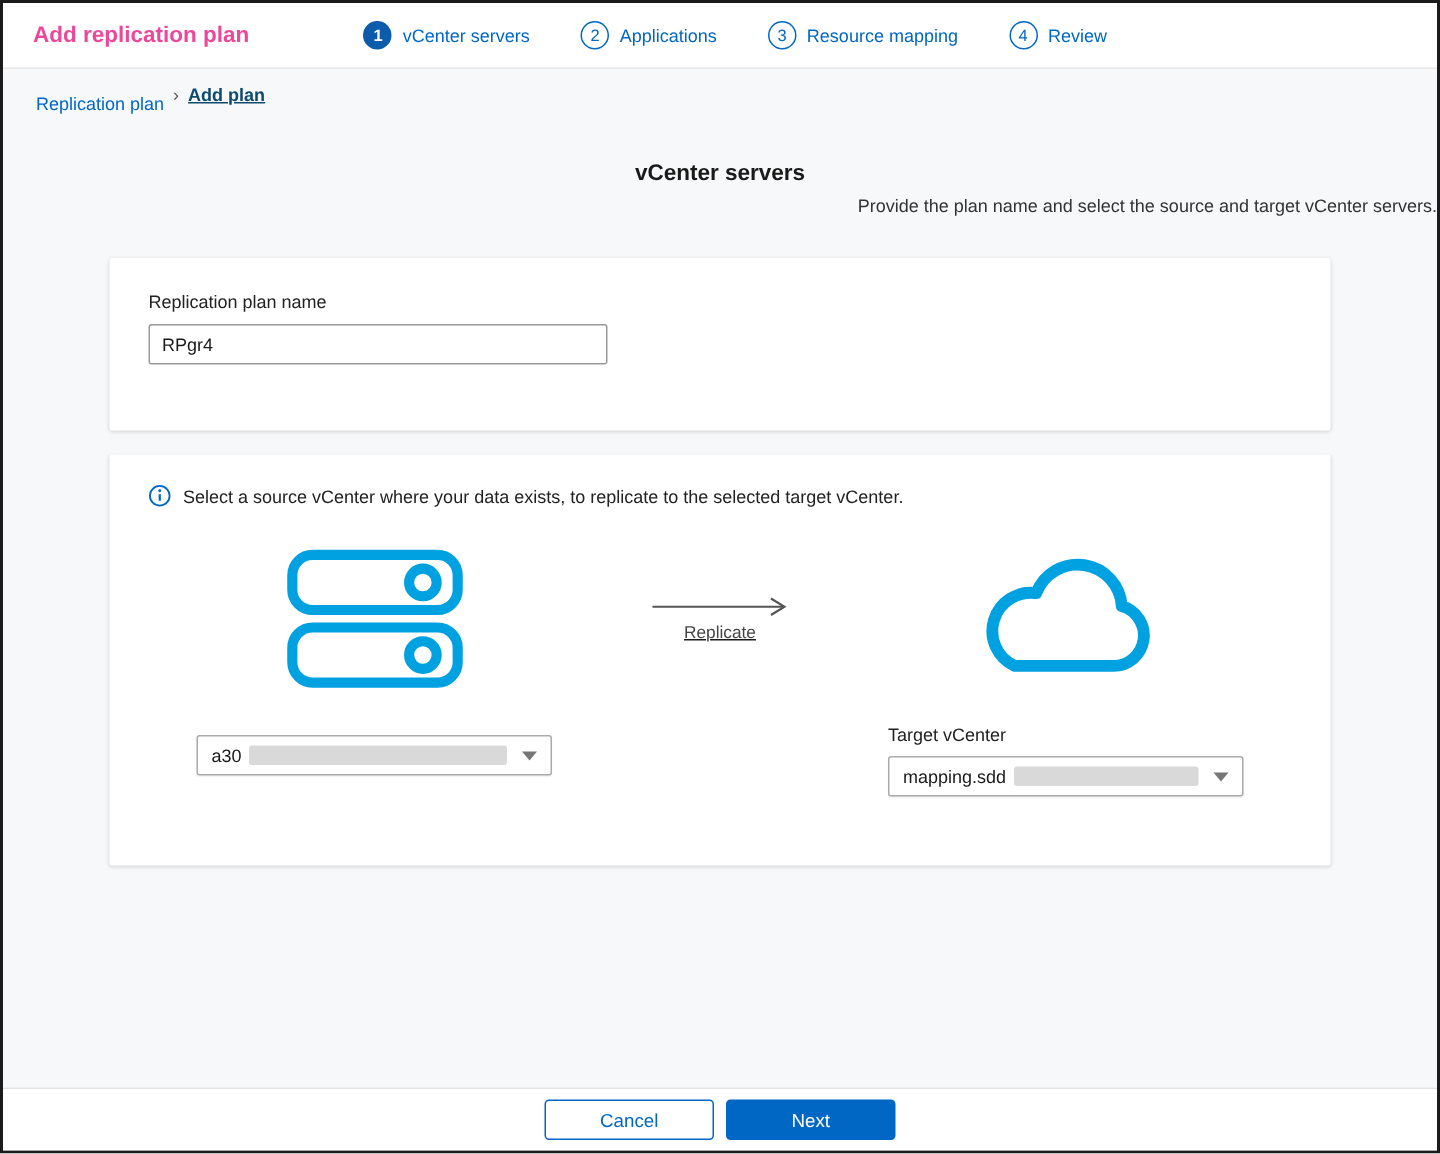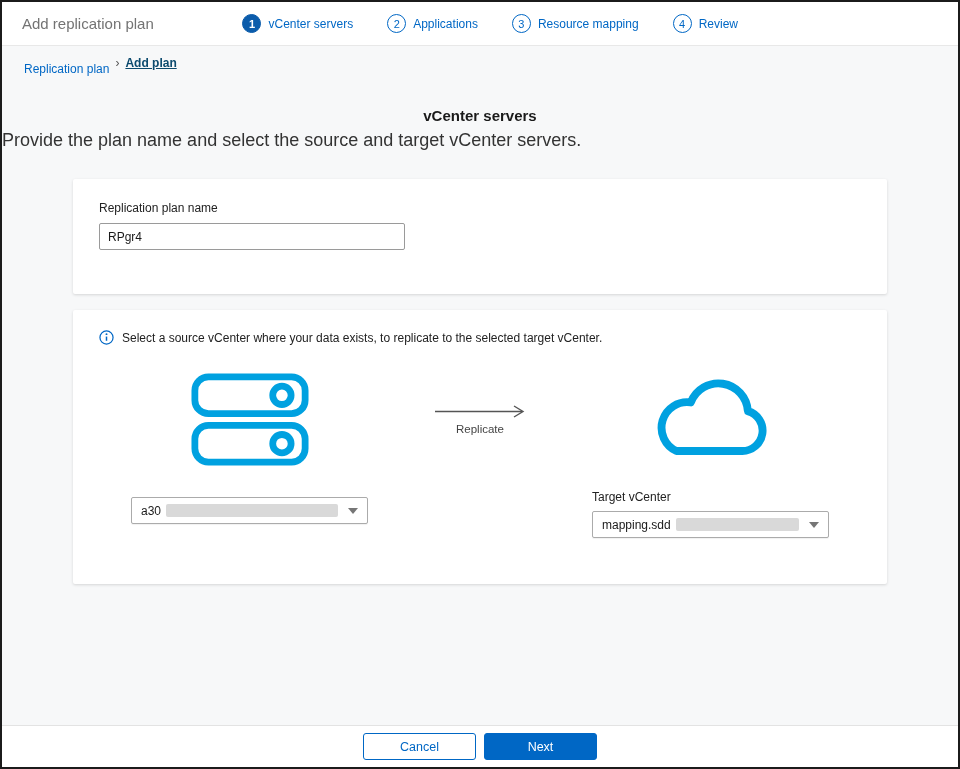--- a/index.html
+++ b/index.html
@@ -15,21 +15,21 @@
     position: relative;
   }
 
   
   .topbar {
     flex: none; height: 44px; background: #ffffff;
     border-bottom: 1px solid #e8e8e8;
     display: flex; align-items: center;
     padding: 0 20px;
   }
-  .win-title { font-size: 15px; font-weight: normal; color: #737373; white-space: nowrap; }
+  .win-title { font-size: 15px; font-weight: bold; color: #ec4899; white-space: nowrap; }
   .stepper { display: flex; align-items: center; gap: 34px; margin-left: auto; margin-right: 200px; }
   .step { display: flex; align-items: center; gap: 7px; cursor: pointer; }
   .step-circle {
     width: 19px; height: 19px; border-radius: 50%;
     border: 1px solid var(--accent, #0067c5);
     color: var(--accent, #0067c5); background: #ffffff;
     font-size: 11px; display: flex; align-items: center; justify-content: center;
     flex: none;
   }
   .step.active .step-circle {
@@ -44,21 +44,21 @@
     flex: none; height: 33px; display: flex; align-items: center;
     padding: 0 22px; font-size: 12px; gap: 6px;
   }
   .crumb-link { color: var(--accent, #0067c5); text-decoration: none; cursor: pointer; margin-top: 12px; }
   .crumb-sep { color: #555; font-size: 12px; }
   .crumb-current { color: #0c4a6e; font-weight: bold; text-decoration: underline; }
 
   
   .content { flex: 1; overflow: hidden; padding-top: 28px; }
   .page-heading { text-align: center; font-size: 15px; font-weight: bold; color: #1a1a1a; }
-  .page-sub { text-align: left; font-size: 18px; color: #333; margin-top: 6px; }
+  .page-sub { text-align: right; font-size: 12px; color: #333; margin-top: 6px; }
 
   .card {
     width: 814px; margin: 0 auto; background: #ffffff;
     border-radius: 2px;
     box-shadow: 0 1px 3px rgba(0,0,0,0.14);
   }
   .card-name { margin-top: 28px; padding: 22px 26px 44px; }
   .field-label { font-size: 12px; color: #222; display: block; }
   .text-input {
     margin-top: 8px; width: 306px; height: 27px;
@@ -66,21 +66,21 @@
     padding: 0 8px; font-size: 12px; font-family: "Liberation Sans", sans-serif;
     color: #1a1a1a; background: #fff; outline: none;
   }
 
   .card-vcenters { margin-top: 16px; padding: 20px 0 46px; }
   .info-row { display: flex; align-items: center; gap: 8px; padding: 0 26px; }
   .info-icon { color: var(--accent, #0067c5); display: flex; flex: none; }
   .info-text { font-size: 12px; color: #222; }
 
   .vc-row { display: flex; align-items: center; padding: 0 58px; }
-  .vc-row.icons { margin-top: 26px; }
+  .vc-row.icons { margin-top: 26px; text-decoration: underline; }
   .vc-row.fields { margin-top: 22px; align-items: flex-start; }
   .vc-col { width: 237px; display: flex; justify-content: center; }
   .vc-col-fields { width: 237px; }
   .vc-mid { flex: 1; display: flex; flex-direction: column; align-items: center; justify-content: center; }
   .blue-icon { color: var(--icon-blue, #00a1e0); display: block; }
   .replicate-label { font-size: 11.5px; color: #444; margin-top: 4px; }
   .arrow-icon { color: #555; }
 
   .dropdown {
     margin-top: 7px; height: 27px; width: 237px;

